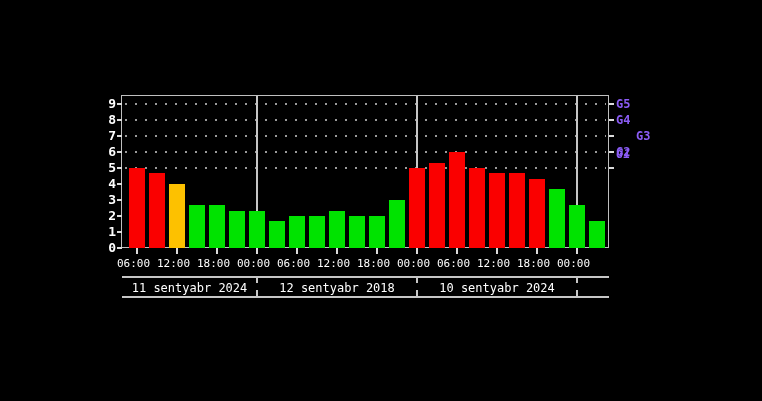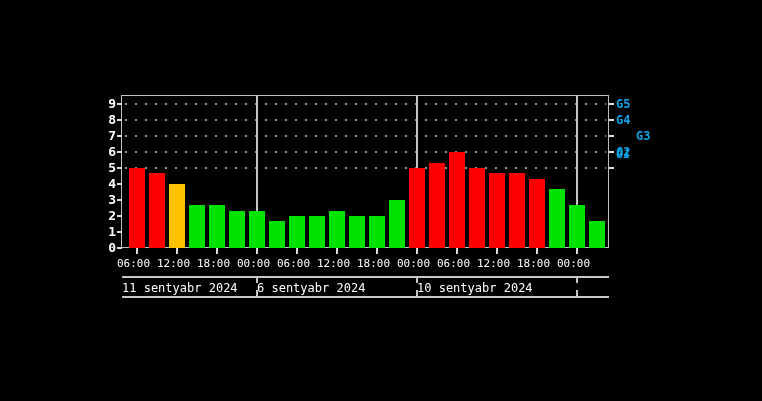--- a/index.html
+++ b/index.html
@@ -6,26 +6,26 @@
   #stage{position:relative;width:762px;height:401px;background:#000;overflow:hidden;
          font-family:"DejaVu Sans Mono","Liberation Mono",monospace;}
   #plot-box{position:absolute;left:121px;top:95px;width:488px;height:153px;
             border:1.5px solid #bfbfbf;box-sizing:border-box;}
   .dotrow{position:absolute;height:2px;background-image:repeating-linear-gradient(
            to right,#9a9a9a 0 2px,transparent 2px 10px);}
   .dayline{position:absolute;width:1.5px;background:#c6c6c6;z-index:1;}
   .bar{position:absolute;z-index:2;}
   .ylab{position:absolute;color:#fff;font:700 13px "DejaVu Sans Mono",monospace;
         text-align:right;width:16px;line-height:13px;}
-  .glab{position:absolute;color:#0ea5e9;font:700 12px "DejaVu Sans Mono",monospace;line-height:12px;}
+  .glab{position:absolute;color:#8b5cf6;font:700 12px "DejaVu Sans Mono",monospace;line-height:12px;}
   .tick{position:absolute;background:#dcdcdc;}
   .tlab{position:absolute;color:#fff;font:11px "DejaVu Sans Mono",monospace;
         line-height:11px;text-align:left;width:40px;}
   .dlab{position:absolute;color:#fff;font:12px "DejaVu Sans Mono",monospace;
-        line-height:12px;}
+        line-height:12px;text-align:center;}
   .hline{position:absolute;height:1.5px;background:#c6c6c6;}
   .vsep{position:absolute;width:1.5px;background:#c6c6c6;}
 </style>
 </head>
 <body>
 
 <div id="stage">
   <div id="plot-box"></div>
   <div id="dyn">
       <div class="dotrow" style="left: 125px; top: 167px; width: 481px;"></div>
@@ -116,16 +116,16 @@
       <div class="bar" style="left: 589px; top: 221px; width: 16px; height: 27px; background: rgb(0, 227, 0);"></div>
       <div class="hline" style="left: 122px; top: 276px; width: 487px;"></div>
       <div class="hline" style="left: 122px; top: 296px; width: 487px;"></div>
       <div class="vsep" style="left: 256px; top: 276px; height: 7px;"></div>
       <div class="vsep" style="left: 256px; top: 290px; height: 7px;"></div>
       <div class="vsep" style="left: 416px; top: 276px; height: 7px;"></div>
       <div class="vsep" style="left: 416px; top: 290px; height: 7px;"></div>
       <div class="vsep" style="left: 576px; top: 276px; height: 7px;"></div>
       <div class="vsep" style="left: 576px; top: 290px; height: 7px;"></div>
       <div class="dlab" style="left: 122px; top: 282px; width: 135px;">11 sentyabr 2024</div>
-      <div class="dlab" style="left: 257px; top: 282px; width: 160px;">6 sentyabr 2024</div>
+      <div class="dlab" style="left: 257px; top: 282px; width: 160px;">12 sentyabr 2018</div>
       <div class="dlab" style="left: 417px; top: 282px; width: 160px;">10 sentyabr 2024</div>
     </div>
 </div>
 
 </body></html>

